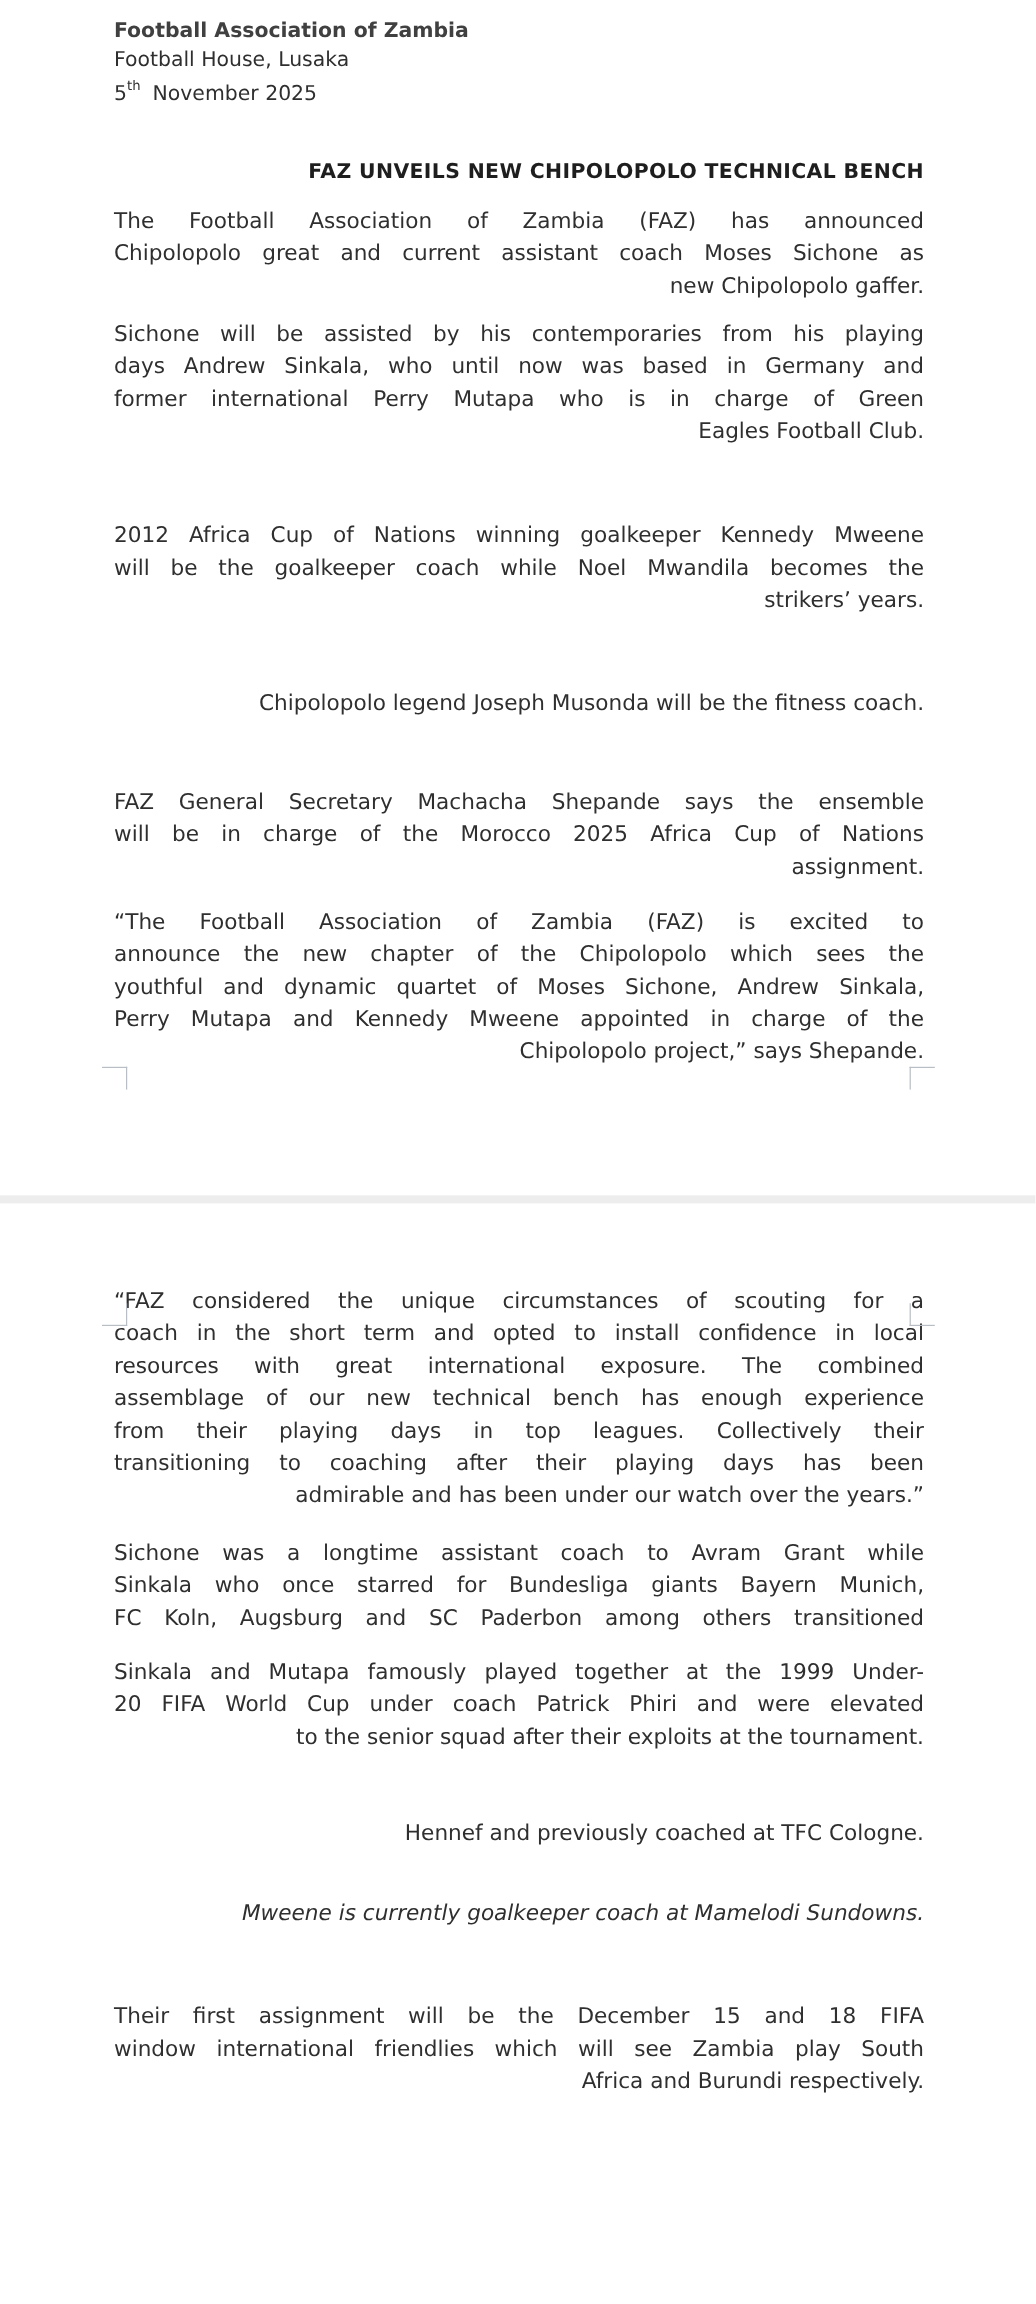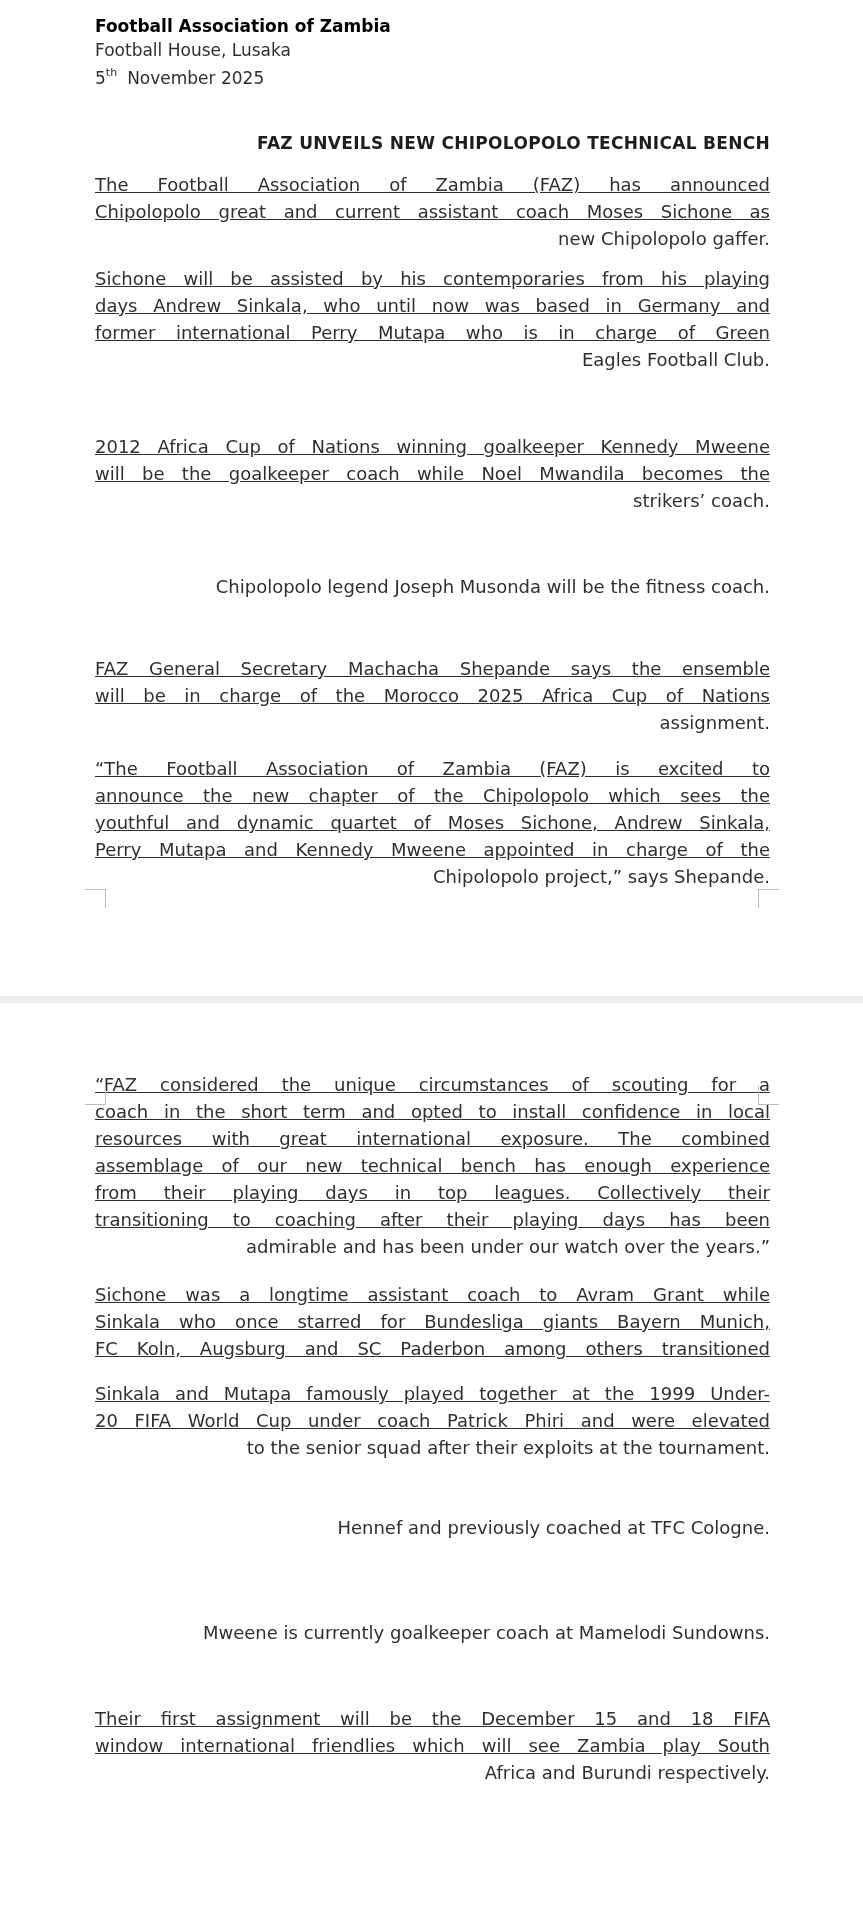--- a/index.html
+++ b/index.html
@@ -39,21 +39,21 @@
   }
   .page1 .content { padding-top: 14px; }
   .page2 .content { padding-top: 68px; }
 
   
   .org {
     margin: 0;
     font-size: 17px;
     line-height: 24px;
     font-weight: 700;
-    color: #000000;
+    color: #404040;
     text-align: left;
   }
   .addr {
     margin: 0;
     font-size: 17px;
     line-height: 24px;
     text-align: left;
   }
   .date {
     margin: 4px 0 0 0;
@@ -78,36 +78,35 @@
     text-align: right;
   }
 
   
   .par { margin: 0; }
   .jl {
     display: block;
     white-space: pre-line;
     text-align: justify;
     text-align-last: justify;
-    text-decoration: underline;
     -moz-text-align-last: justify;
   }
   .ll {
     display: block;
     text-align: right;
   }
   .m0  { margin-top: 0; }
   .m13 { margin-top: 13px; }
   .m16 { margin-top: 16px; }
   .m18 { margin-top: 18px; }
   .m19 { margin-top: 19px; }
   .m21 { margin-top: 21px; }
   .m53 { margin-top: 53px; }
   .m55 { margin-top: 55px; }
-  .m56 { margin-top: 78px; }
+  .m56 { margin-top: 40px; font-style: italic; }
   .m57 { margin-top: 60px; }
   .m59 { margin-top: 59px; }
 
   
   .mark {
     position: absolute;
     width: 20px;
     height: 18px;
   }
   .mark-bl { left: 85px;  top: 889px; border-top: 1px solid #b9bec4;    border-right: 1px solid #b9bec4; }
@@ -150,21 +149,21 @@
       <p class="par m13">
           <span class="jl">Sichone will be assisted by his contemporaries from his playing
 days Andrew Sinkala, who until now was based in Germany and
 former international Perry Mutapa who is in charge of Green</span>
           <span class="ll">Eagles Football Club.</span>
         </p>
 
       <p class="par m57">
           <span class="jl">2012 Africa Cup of Nations winning goalkeeper Kennedy Mweene
 will be the goalkeeper coach while Noel Mwandila becomes the</span>
-          <span class="ll">strikers’ coach.</span>
+          <span class="ll">strikers’ years.</span>
         </p>
 
       <p class="par m59">
           <span class="jl"></span>
           <span class="ll">Chipolopolo legend Joseph Musonda will be the fitness coach.</span>
         </p>
 
       <p class="par m55">
           <span class="jl">FAZ General Secretary Machacha Shepande says the ensemble
 will be in charge of the Morocco 2025 Africa Cup of Nations</span>

